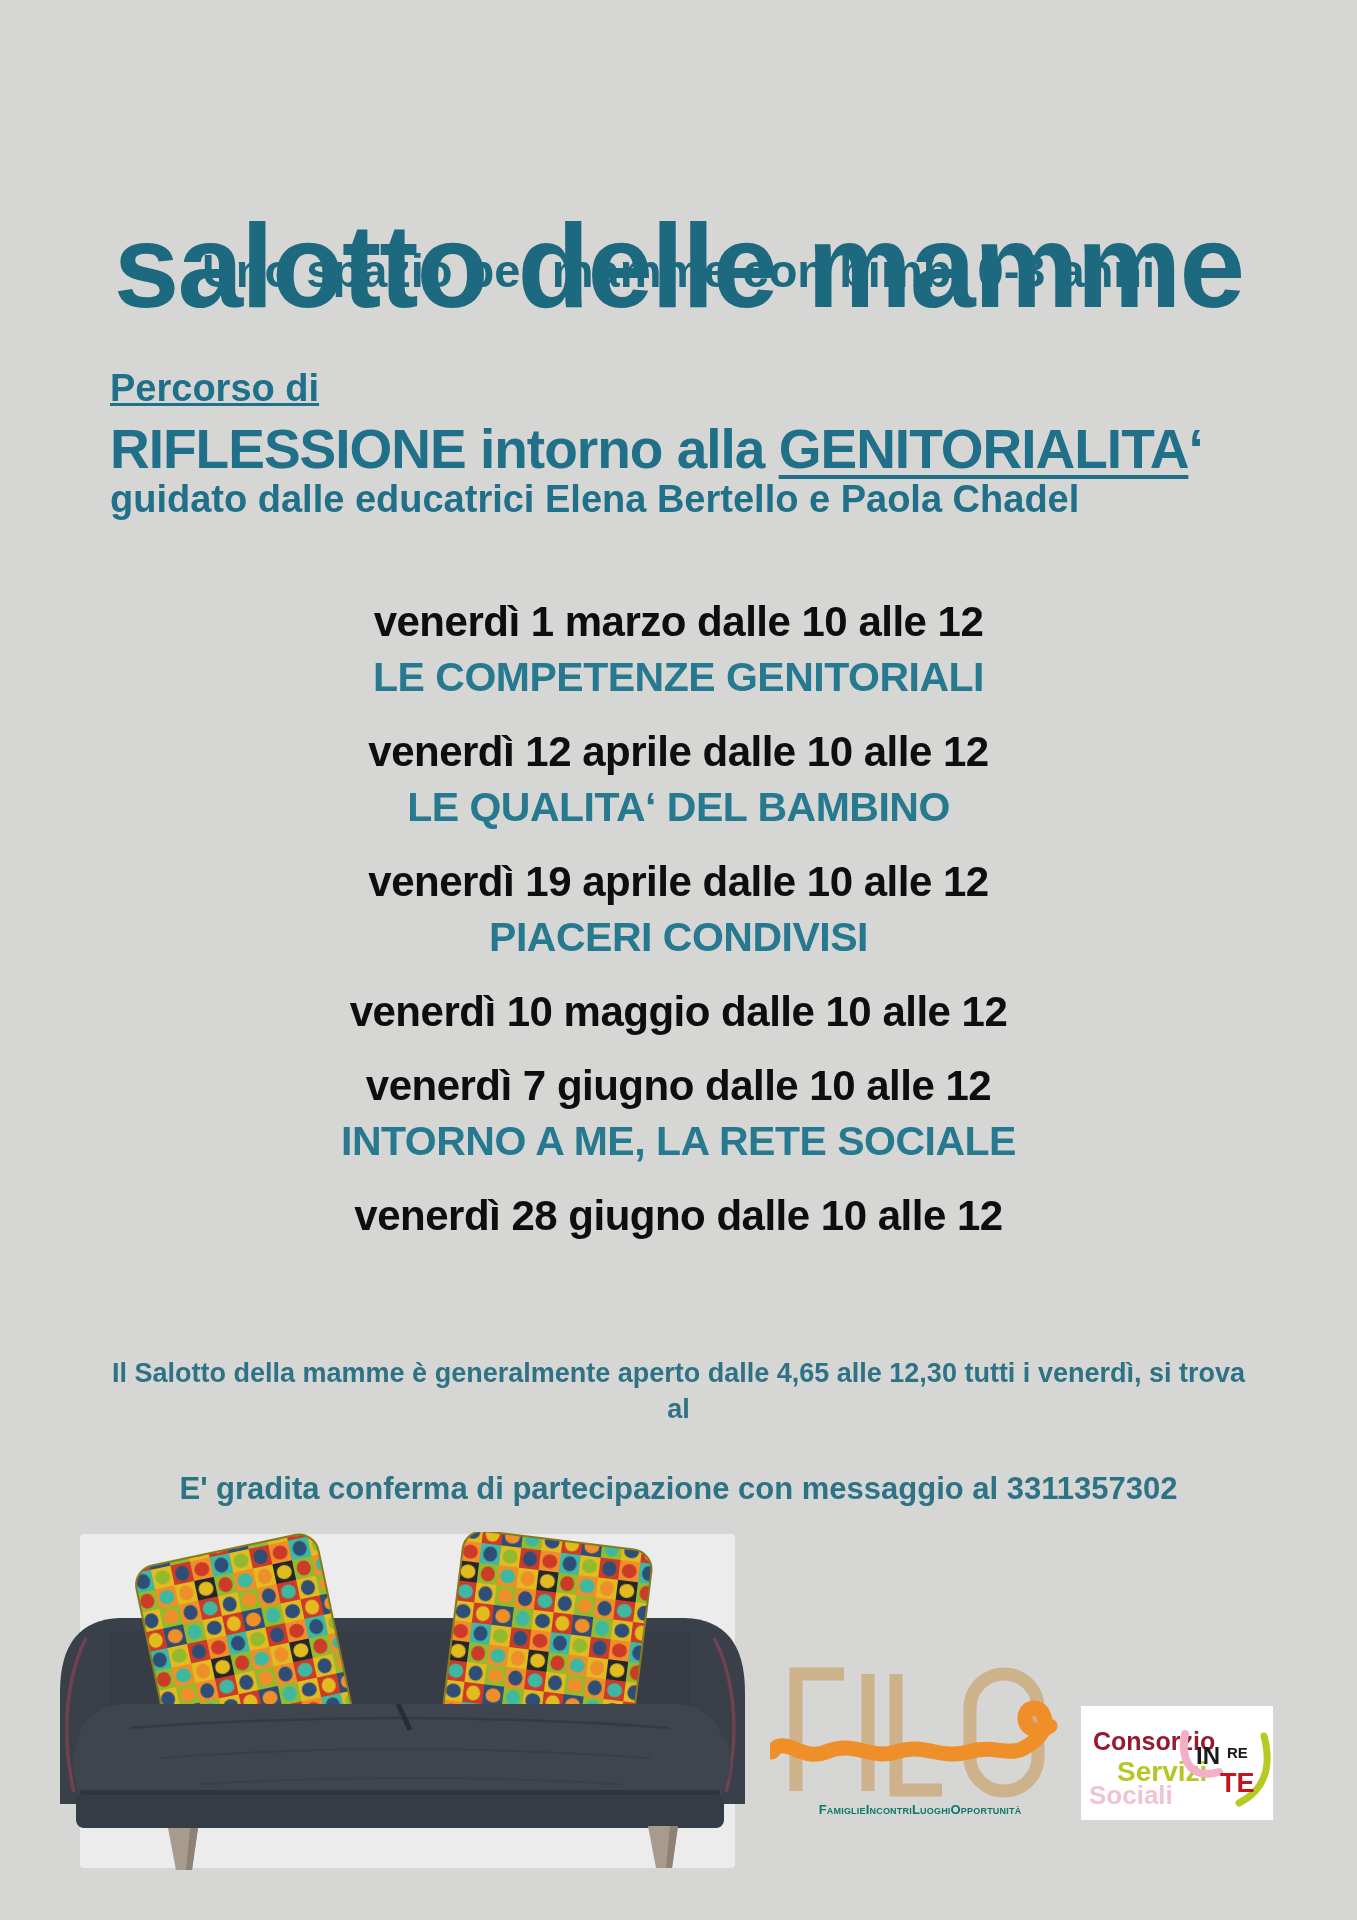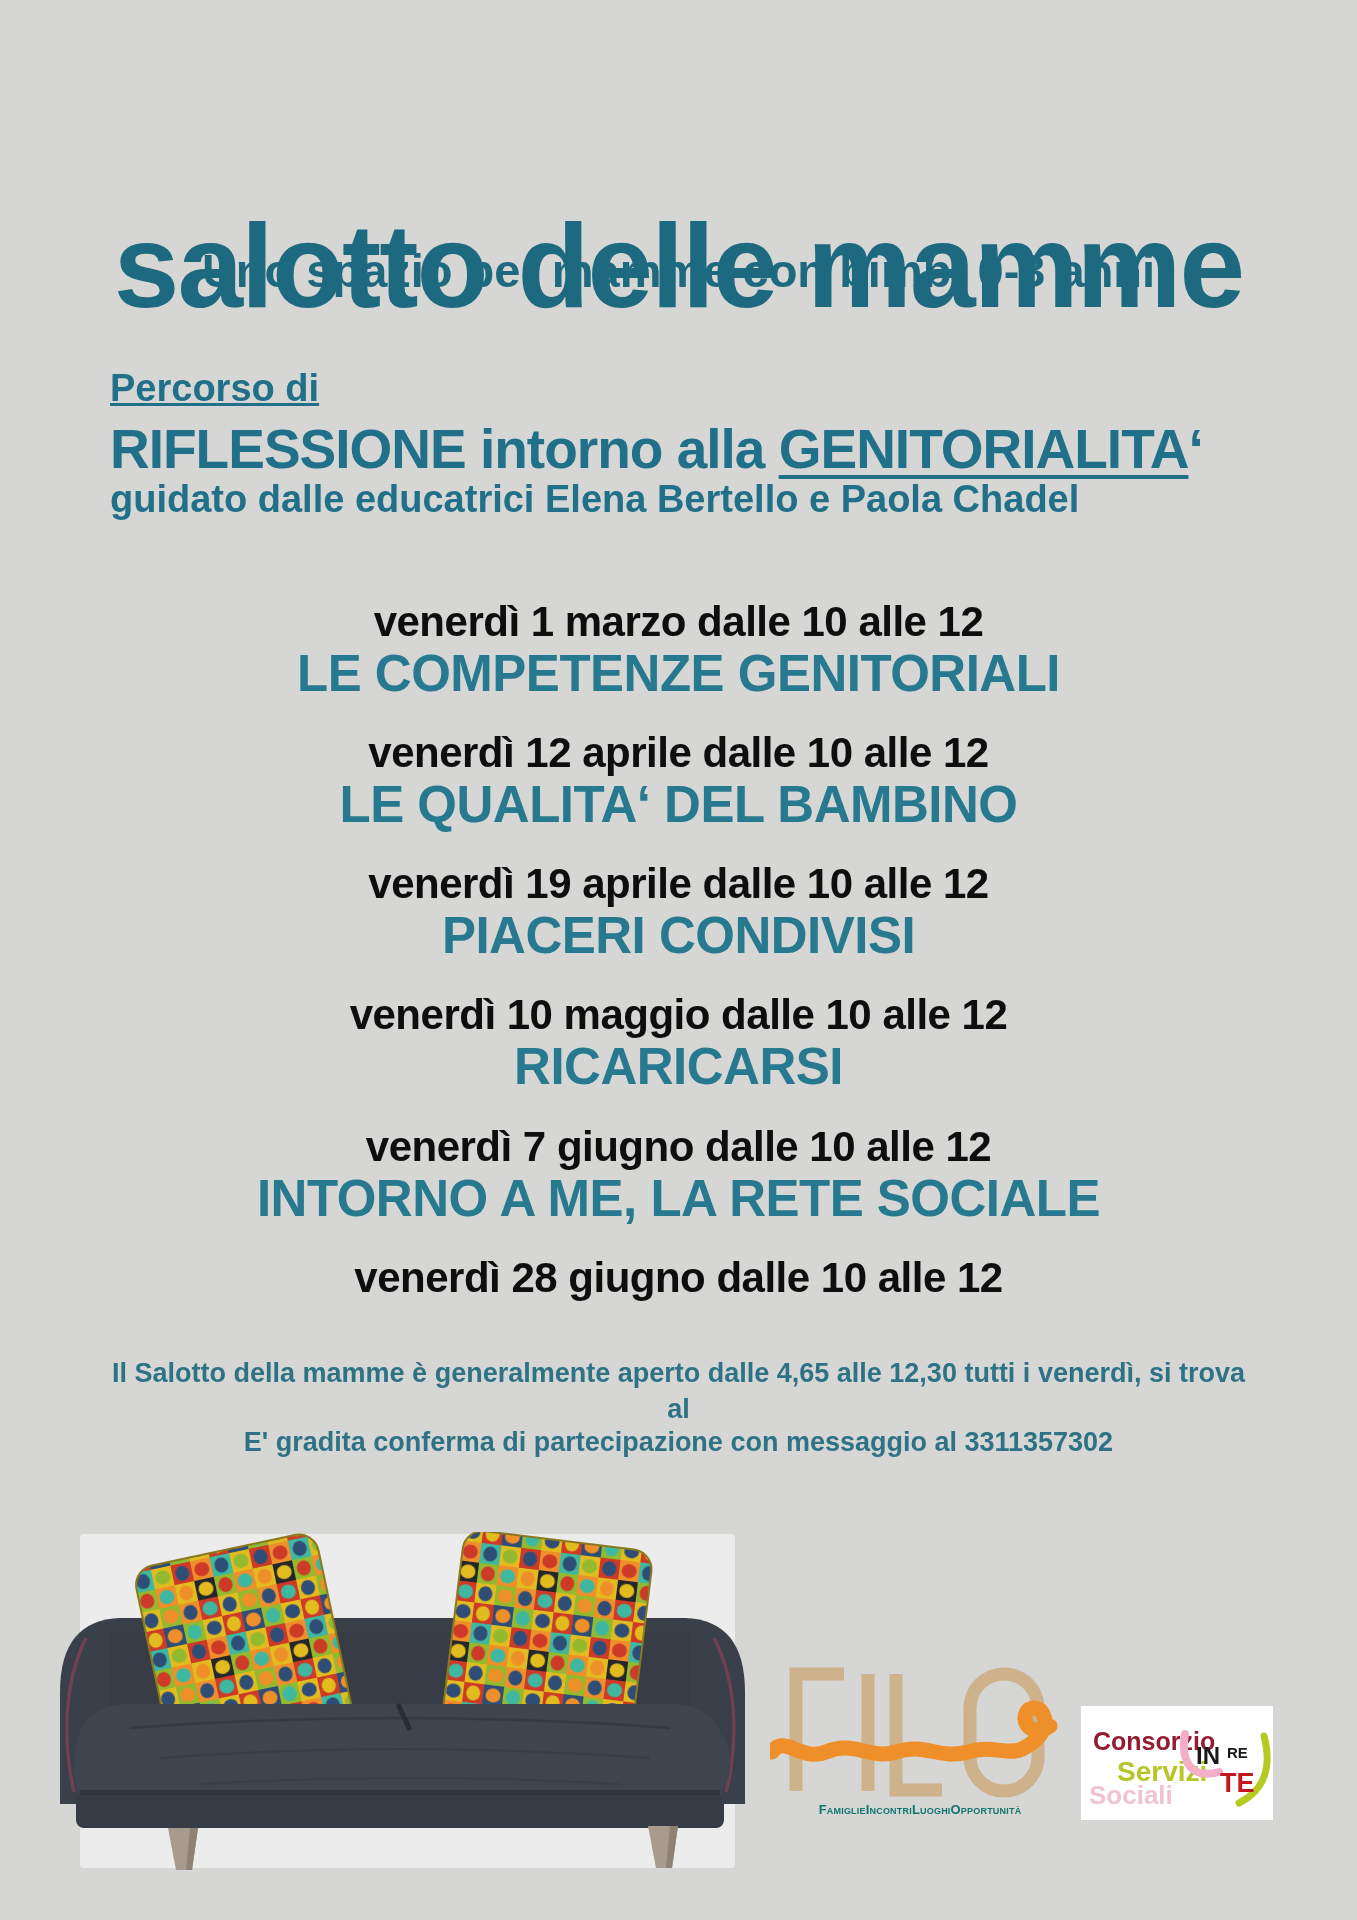--- a/index.html
+++ b/index.html
@@ -24,27 +24,27 @@
   .intro-big{font-size:55px;font-weight:700;line-height:1.1;margin-top:9px;letter-spacing:-1px;}
   .intro-big .emph{
     text-decoration:underline;
     text-decoration-thickness:4px;
     text-underline-offset:7px;
   }
   .intro-small2{font-size:38px;font-weight:700;line-height:1.1;}
   .events{position:absolute;top:598px;left:0;width:100%;text-align:center;}
   .event{margin-bottom:27px;}
   .event-date{font-size:42px;font-weight:700;line-height:1.12;color:#0e0e0e;letter-spacing:-0.5px;}
-  .event-title{font-size:51px;font-weight:700;line-height:1.12;color:#26798f;letter-spacing:-0.5px;}
+  .event-title{font-size:41px;font-weight:700;line-height:1.12;color:#26798f;letter-spacing:-0.5px;margin-top:10px;}
   .note{
     position:absolute;top:1356px;left:50%;transform:translateX(-50%);
     width:1160px;text-align:center;color:#2d7285;
   }
   .note-line{font-size:27px;font-weight:700;line-height:1.32;}
-  .note-confirm{font-size:27px;font-weight:700;}
+  .note-confirm{font-size:31px;font-weight:700;margin-top:44px;}
   .couch{position:absolute;left:50px;top:1532px;}
   .filo-logo{position:absolute;left:770px;top:1650px;}
   .filo-tagline{
     position:absolute;left:770px;top:1802px;width:300px;
     text-align:center;font-variant:small-caps;font-size:13px;font-weight:700;
     color:#0f766e;letter-spacing:0.2px;
   }
   .consorzio-logo{position:absolute;left:1081px;top:1706px;}
 </style>
 </head>
@@ -69,21 +69,20 @@
     <div class="event">
       <div class="event-date">venerdì 12 aprile dalle 10 alle 12</div>
       <div class="event-title">LE QUALITA‘ DEL BAMBINO</div>
     </div>
     <div class="event">
       <div class="event-date">venerdì 19 aprile dalle 10 alle 12</div>
       <div class="event-title">PIACERI CONDIVISI</div>
     </div>
     <div class="event">
       <div class="event-date">venerdì 10 maggio dalle 10 alle 12</div>
-      <div class="event-title">RICARICARSI</div>
     </div>
     <div class="event">
       <div class="event-date">venerdì 7 giugno dalle 10 alle 12</div>
       <div class="event-title">INTORNO A ME, LA RETE SOCIALE</div>
     </div>
     <div class="event">
       <div class="event-date">venerdì 28 giugno dalle 10 alle 12</div>
     </div>
   </div>
 

